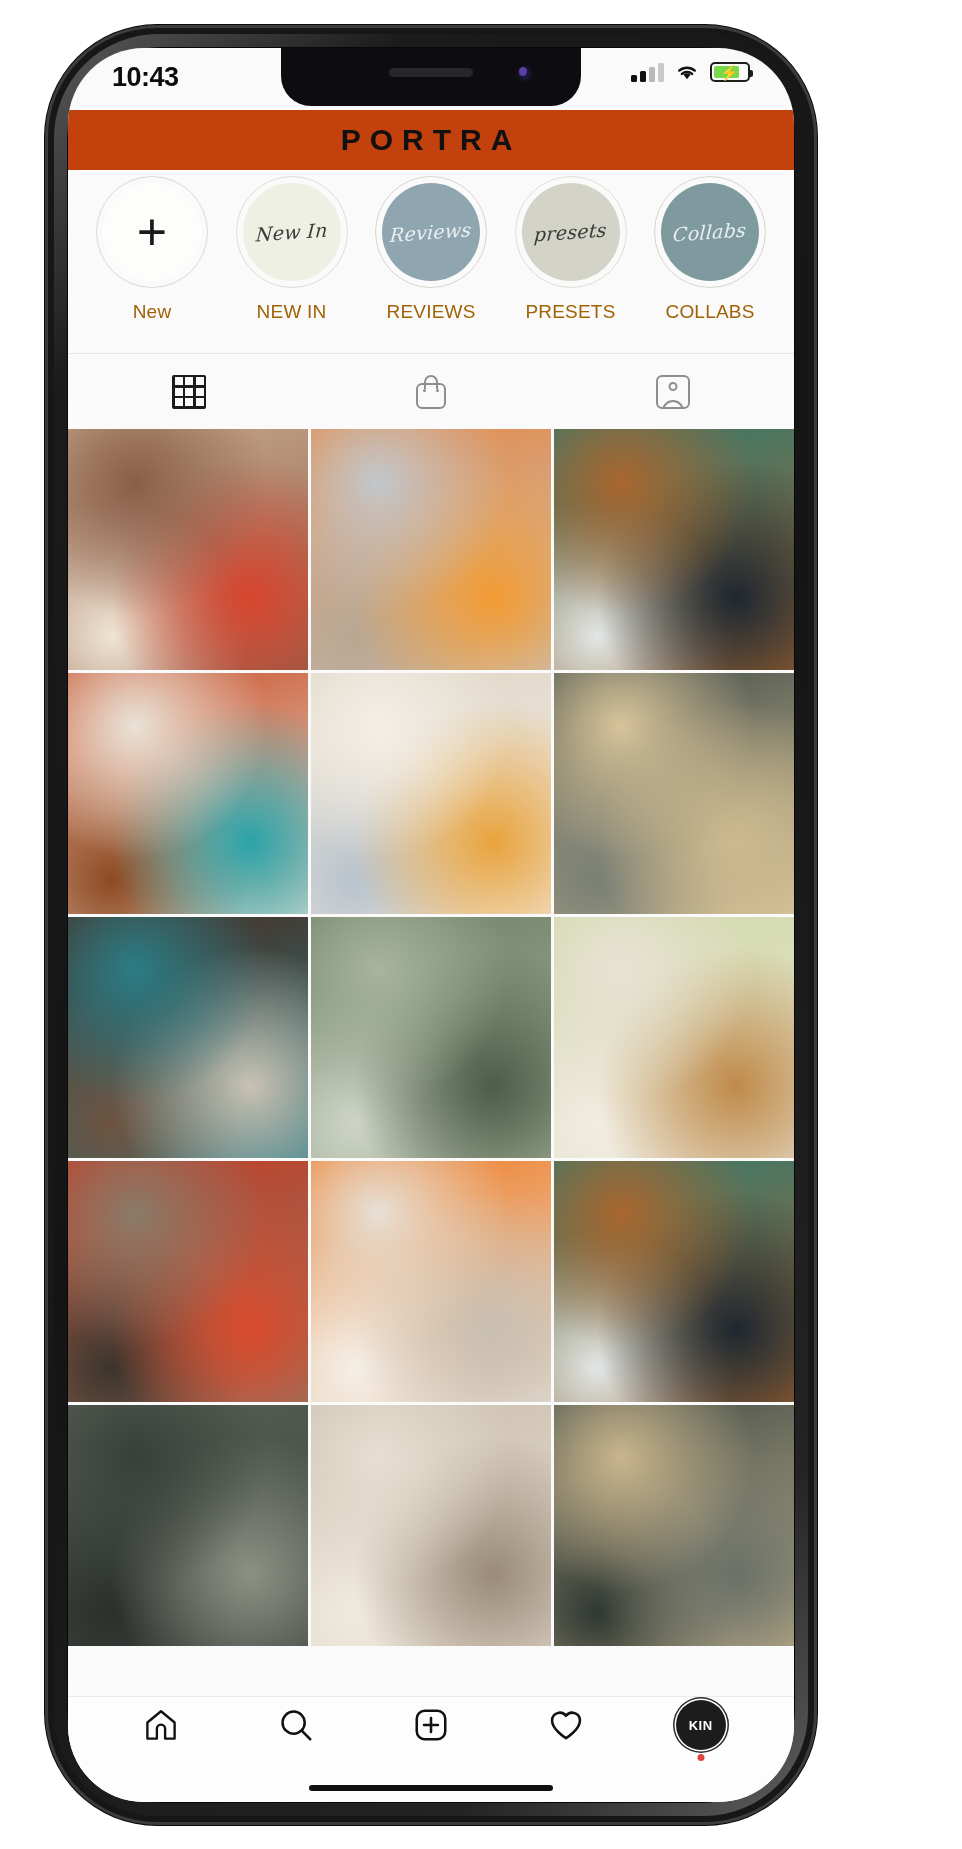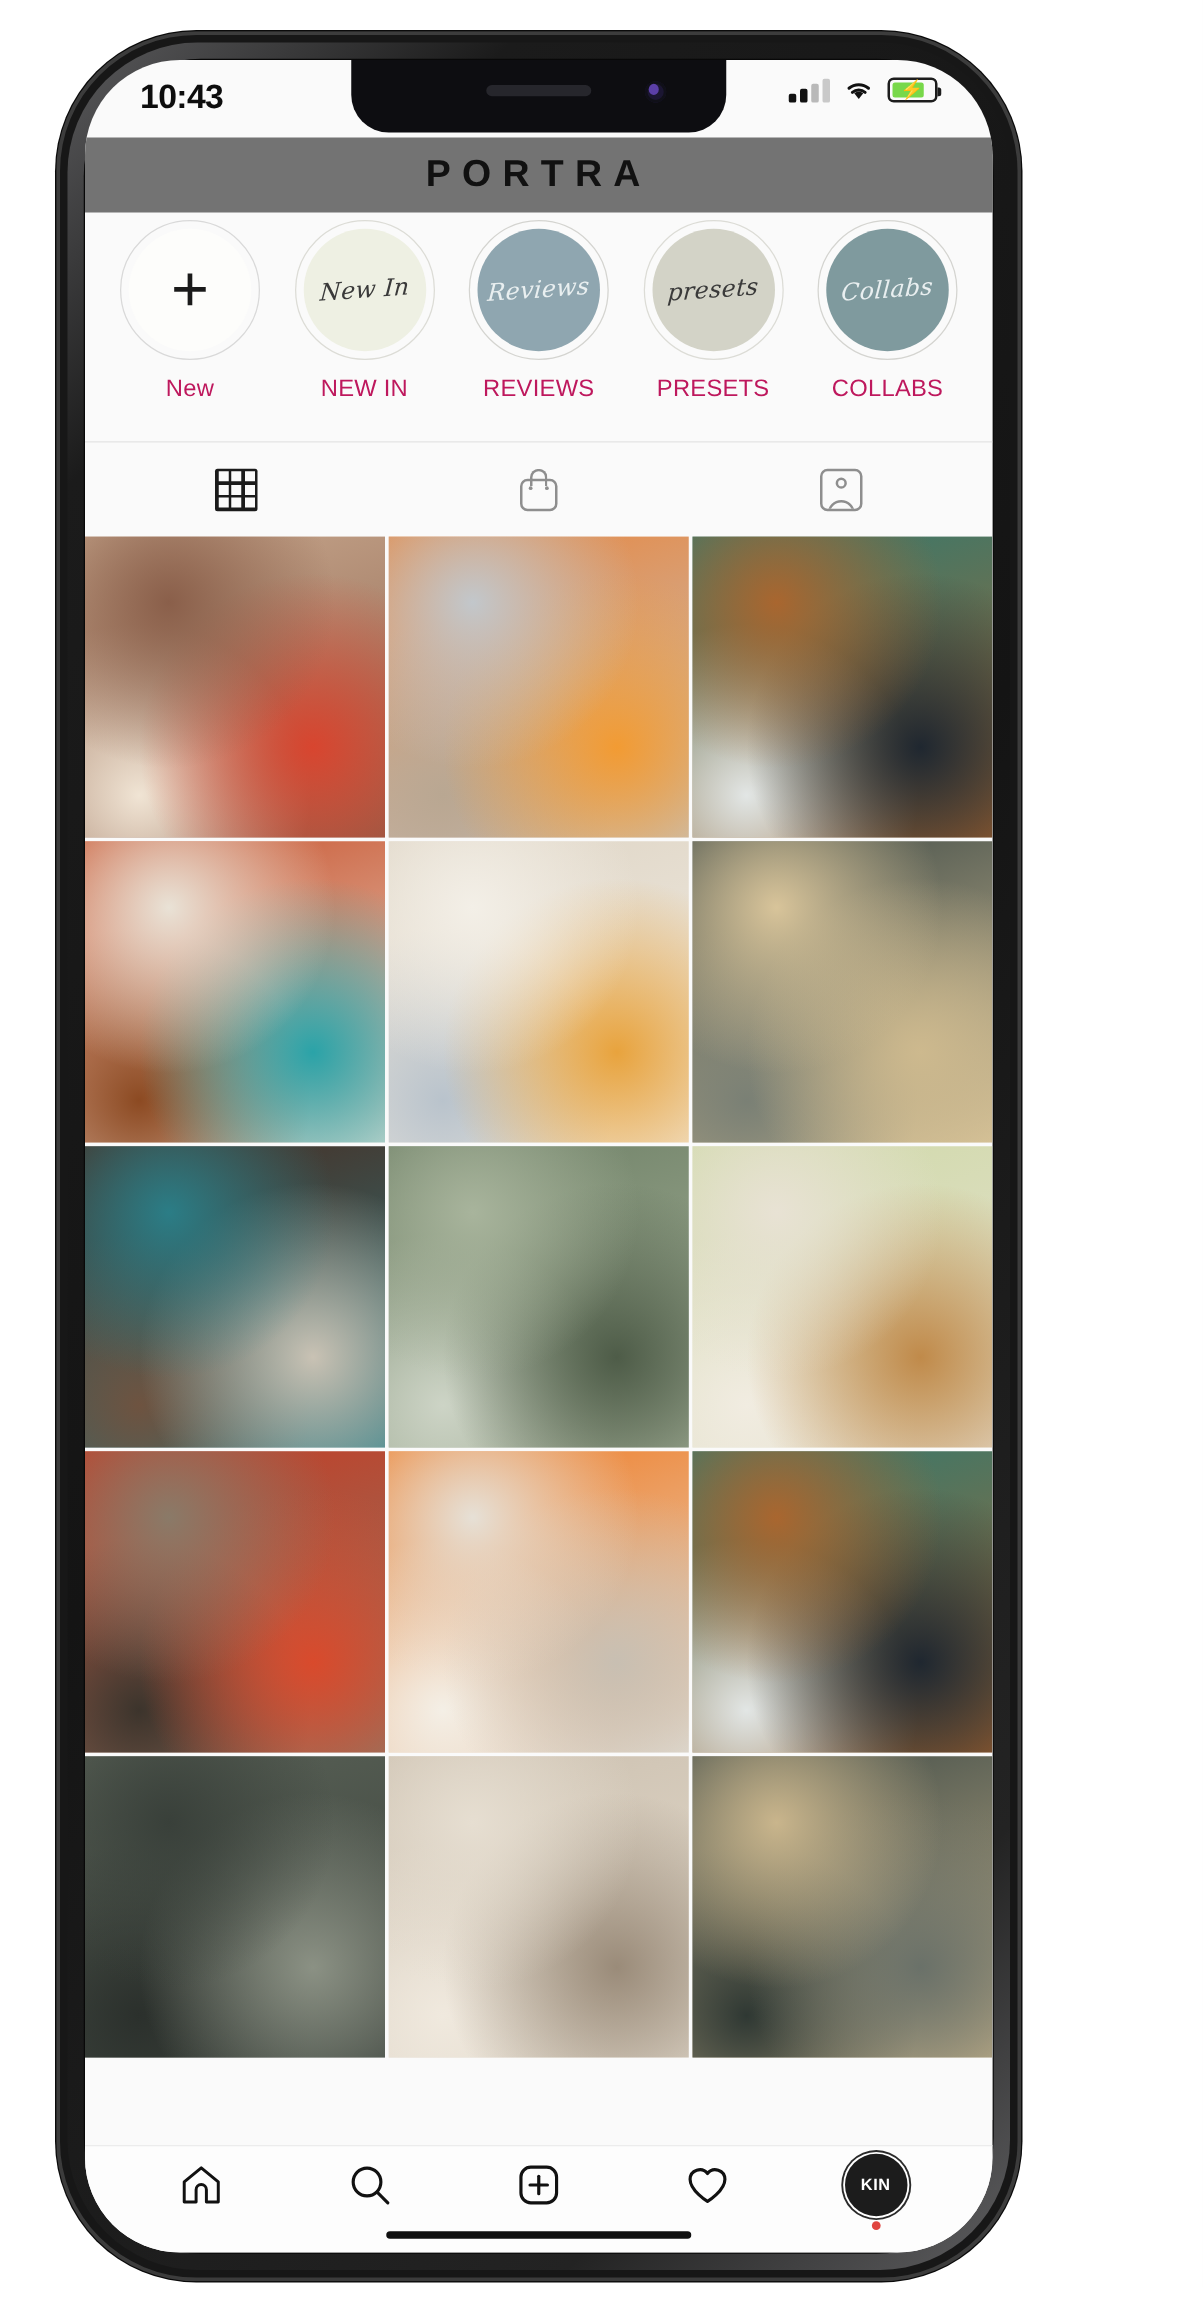--- a/index.html
+++ b/index.html
@@ -122,21 +122,21 @@
     position:absolute; left:50%; top:50%;
     transform: translate(-50%,-50%);
     font-size: 15px; line-height: 1; color:#fff;
   }
 
   
   #app-header {
     position: absolute; top: 62px; left: 0; right: 0;
     height: 60px;
     display: flex; align-items: center; justify-content: center;
-    background:#737373;
+    background:#c2410c;
     z-index: 20;
   }
   #brand-title {
     font-size: 30px; font-weight: 700; letter-spacing: 9px;
     color: #111; font-family: "Liberation Sans", sans-serif;
   }
 
   
   #stories-row {
     position: absolute; top: 122px; left: 0; right: 0;
@@ -164,21 +164,21 @@
     font-size: 19px;
     color: #3a3a3a;
     transform: rotate(-4deg) skewX(-8deg);
     letter-spacing: 0.3px;
     white-space: nowrap;
   }
   .story-script.light { color:#e9eff0; }
   .plus-glyph { font-size: 52px; font-weight: 300; color:#1a1a1a; line-height:0.7; }
   .story-label {
     margin-top: 13px;
-    font-size: 19px; color:#be185d; letter-spacing: 0.2px;
+    font-size: 19px; color:#a16207; letter-spacing: 0.2px;
     white-space: nowrap;
   }
 
   
   #profile-tabs {
     position: absolute; top: 305px; left: 0; right: 0;
     height: 76px;
     border-top: 1px solid #e4e4e4;
     display: flex; align-items: center;
     background:#fafafa;
@@ -231,24 +231,24 @@
     gap: 3px;
     background: #fafafa;
     overflow: hidden;
     z-index: 10;
   }
   .cell { position: relative; overflow: hidden; }
 
   
   #bottom-nav {
     position: absolute; left: 0; right: 0; bottom: 0;
-    height: 86px;
+    height: 106px;
     background:#fdfdfd;
     border-top: 1px solid #ececec;
-    display:flex; align-items:center; justify-content:space-around;
+    display:flex; justify-content:space-around;
     padding: 0 26px 24px 26px;
     z-index: 25;
   }
   .nav-btn { width:60px; height:56px; display:flex; align-items:center; justify-content:center; }
   .avatar-ring {
     width: 50px; height: 50px; border-radius:50%;
     background:#1c1c1c; color:#fff;
     display:flex; align-items:center; justify-content:center;
     font-size: 13px; font-weight:700; letter-spacing:0.5px;
     box-shadow: 0 0 0 1.5px #fff, 0 0 0 3px #2a2a2a;

